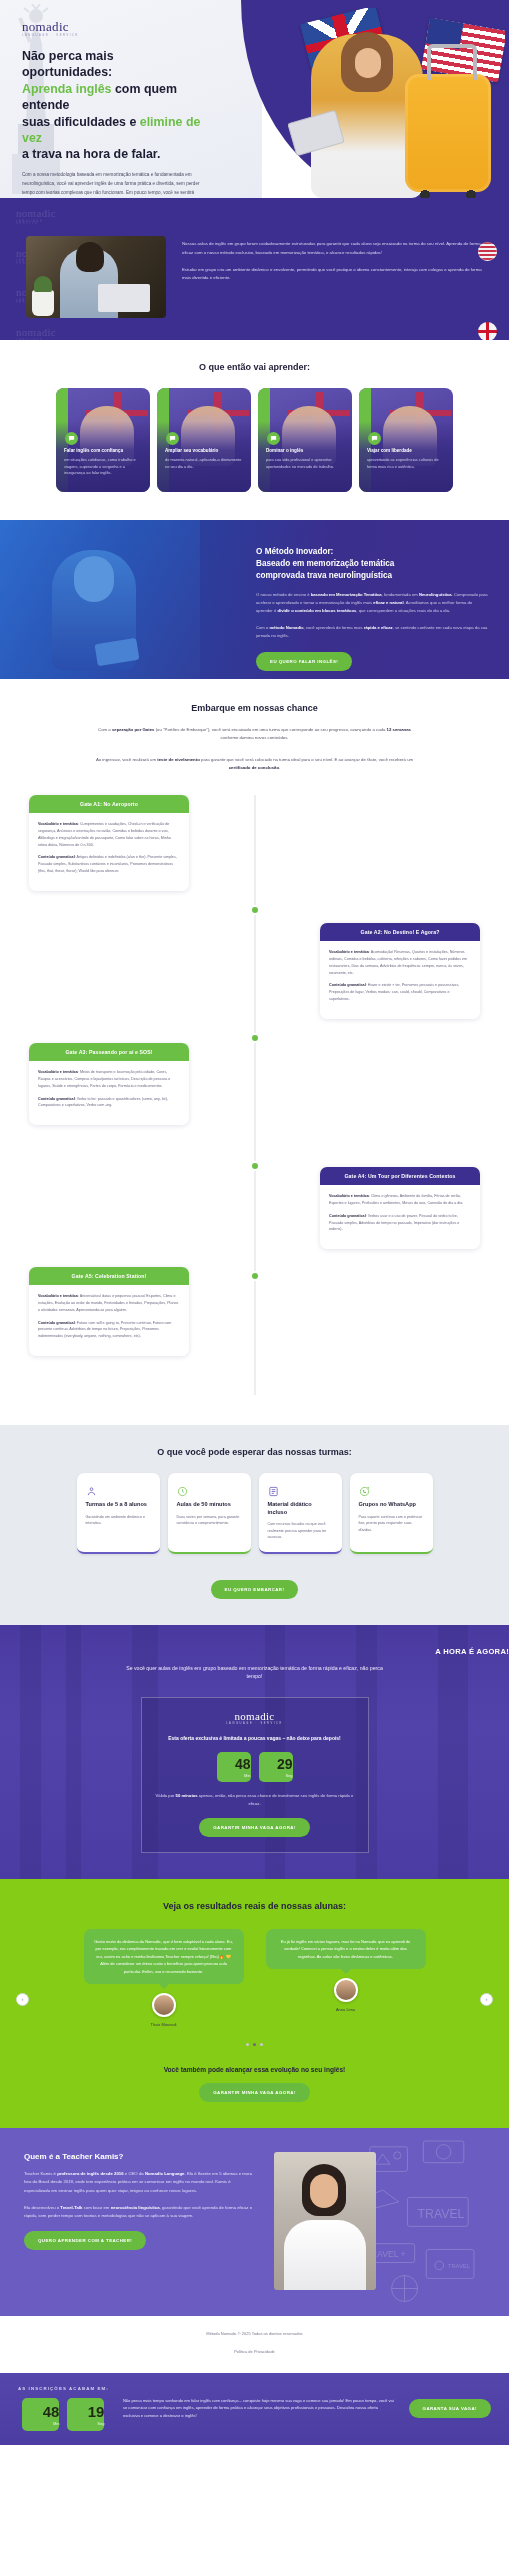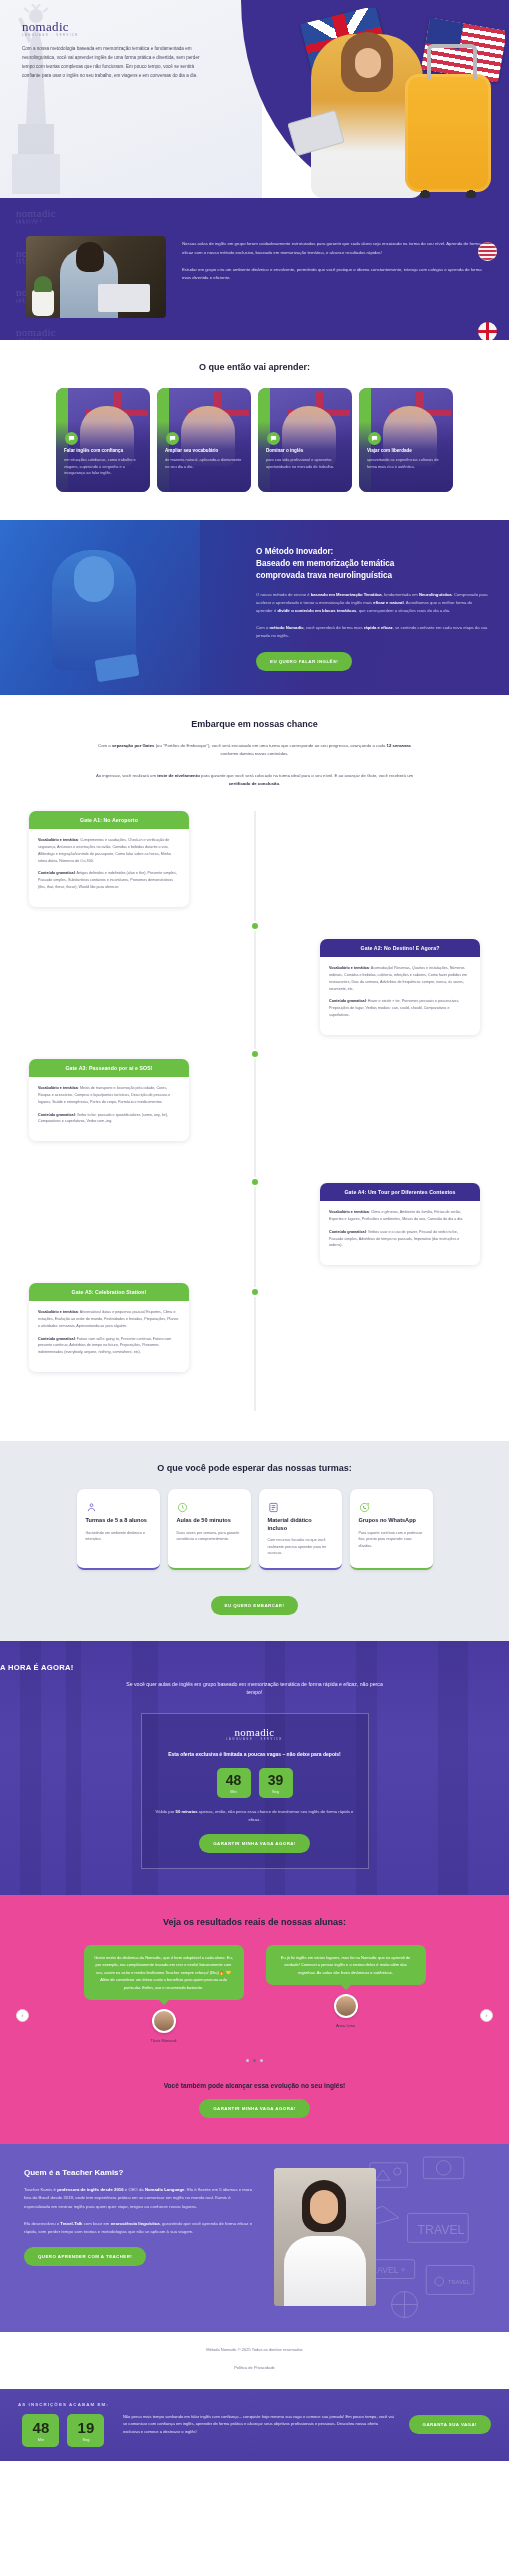--- a/index.html
+++ b/index.html
@@ -221,21 +221,21 @@
   }
   .learn-badge svg { width: 7px; height: 7px; fill: #fff; }
   .learn-copy { position: absolute; left: 8px; right: 7px; top: 60px; }
   .learn-copy h4 { color: #fff; font-size: 4.6px; font-weight: bold; line-height: 1.35; }
   .learn-copy p { color: #cfc8ea; font-size: 3.9px; line-height: 1.65; margin-top: 3px; }
 
   
   .metodo {
     position: relative; overflow: hidden;
     background: linear-gradient(100deg,#1f4aa8 0%,#2a3f9d 36%,#3b2f8e 62%,#3d2f8f 100%);
-    padding: 26px 0 24px;
+    padding: 26px 0 8px;
   }
   .metodo-photo {
     position:absolute; left:0; top:0; width:200px; height:100%;
     background: linear-gradient(120deg,#2f6fd0 0%,#2a55b6 50%,#32409c 100%);
     opacity:.95;
   }
   .metodo-photo .woman{
     position:absolute; left:52px; top:30px; width:84px; height:120px;
     background: linear-gradient(180deg,#3f7fd4 0%,#2b4fae 100%);
     border-radius: 38px 38px 10px 10px;
@@ -308,47 +308,47 @@
   .agora {
     position: relative; overflow: hidden; padding: 22px 0 26px;
     background: linear-gradient(180deg,#4a3aa0 0%,#5243ab 40%,#4b3ca3 100%);
   }
   .agora .cityscape {
     position:absolute; inset:0; opacity:.22;
     background:
       linear-gradient(to right, transparent 0 4%, #2e2470 4% 8%, transparent 8% 13%, #2e2470 13% 16%, transparent 16% 26%, #2e2470 26% 31%, transparent 31% 52%, #2e2470 52% 56%, transparent 56% 70%, #2e2470 70% 74%, transparent 74% 86%, #2e2470 86% 92%, transparent 92%);
     background-position: bottom;
   }
-  .agora-h { position: relative; text-align: left; color: #fff; font-size: 7.6px; font-weight: bold; letter-spacing:.3px; }
+  .agora-h { position: relative; text-align: right; color: #fff; font-size: 7.6px; font-weight: bold; letter-spacing:.3px; }
   .agora-sub {
     position: relative; text-align: center; color: #efeafc; font-size: 5.2px;
     line-height: 1.62; margin: 8px auto 0; max-width: 268px;
   }
   .offer-box {
     position: relative; width: 228px; margin: 16px auto 0;
     border: 1px solid rgba(255,255,255,.28);
     background: rgba(48,38,120,.42);
     padding: 13px 14px 15px; text-align: center;
   }
   .offer-box .brand-logo { color: #fff; font-size: 11px; }
   .offer-box .brand-logo .sub { color: #cfc8ea; }
   .offer-box .offer-text {
     color: #fff; font-size: 5px; line-height: 1.6; margin-top: 8px; font-weight: bold;
   }
-  .timer-row { display: flex; gap: 8px; justify-content: center; margin-top: 10px; }
+  .timer-row { display: flex; gap: 8px; justify-content: center; margin-top: 10px; text-align: right; }
   .timer-box {
     width: 34px; background: #6cbf45; border-radius: 5px; padding: 5px 0 4px;
   }
   .timer-box .num { font-size: 14px; font-weight: bold; color: #1f2a14; line-height: 1; }
   .timer-box .lbl { font-size: 4px; color: #e9f6e1; margin-top: 2px; }
   .offer-note { color: #ded8f4; font-size: 4.2px; line-height: 1.9; margin-top: 10px; }
   .offer-note b { color: #fff; }
 
   
-  .depo { background: #ec4899; padding: 22px 0 26px; position: relative; }
+  .depo { background: #84cc16; padding: 22px 0 26px; position: relative; }
   .depo-row { display: flex; gap: 22px; justify-content: center; margin-top: 18px; }
   .depo-col { width: 160px; }
   .bubble {
     background: #6cbf45; color: #fff; border-radius: 7px; padding: 9px 10px;
     font-size: 4px; line-height: 1.85; text-align: center; position: relative;
   }
   .bubble::after {
     content: ""; position: absolute; left: 50%; bottom: -5px; margin-left: -5px;
     border-left: 5px solid transparent; border-right: 5px solid transparent;
     border-top: 5px solid #6cbf45;
@@ -451,20 +451,26 @@
     <div class="hero-person"></div>
     <div class="hero-laptop"></div>
     <div class="hero-suitcase"></div>
   </div>
 
   <div class="hero-content">
     <div class="brand-logo">
       <span>nomadic</span>
       <span class="sub">LANGUAGE · SERVICE</span>
     </div>
+    <h1>
+      <span>Não perca mais oportunidades:</span><br>
+      <span class="hl-green">Aprenda inglês</span><span> com quem entende</span><br>
+      <span>suas dificuldades e </span><span class="hl-green">elimine de vez</span><br>
+      <span>a trava na hora de falar.</span>
+    </h1>
     <p class="lead">Com a nossa metodologia baseada em memorização temática e fundamentada em neurolinguística, você vai aprender inglês de uma forma prática e divertida, sem perder tempo com teorias complexas que não funcionam. Em pouco tempo, você se sentirá confiante para usar o inglês no seu trabalho, em viagens e em conversas do dia a dia.</p>
 
   </div>
 </section>
 <div class="hero-strip"></div>
 
 <section class="aulas">
   <div class="wm-col">
     <div class="brand-logo"><span>nomadic</span><span class="sub">LANGUAGE · SERVICE</span></div>
     <div class="brand-logo"><span>nomadic</span><span class="sub">LANGUAGE · SERVICE</span></div>
@@ -702,21 +708,21 @@
       <span>nomadic</span>
       <span class="sub">LANGUAGE · SERVICE</span>
     </div>
     <p class="offer-text">Esta oferta exclusiva é limitada a poucas vagas – não deixe para depois!</p>
     <div class="timer-row">
       <div class="timer-box">
         <div class="num">48</div>
         <div class="lbl">Min</div>
       </div>
       <div class="timer-box">
-        <div class="num">39</div>
+        <div class="num">29</div>
         <div class="lbl">Seg</div>
       </div>
     </div>
     <p class="offer-note">
       <span>Válida por </span><b>50 minutos</b><span> apenas, então, não perca essa chance de transformar seu inglês de forma rápida e eficaz.</span>
     </p>
     <button class="btn-green">GARANTIR MINHA VAGA AGORA!</button>
   </div>
 </section>
 

